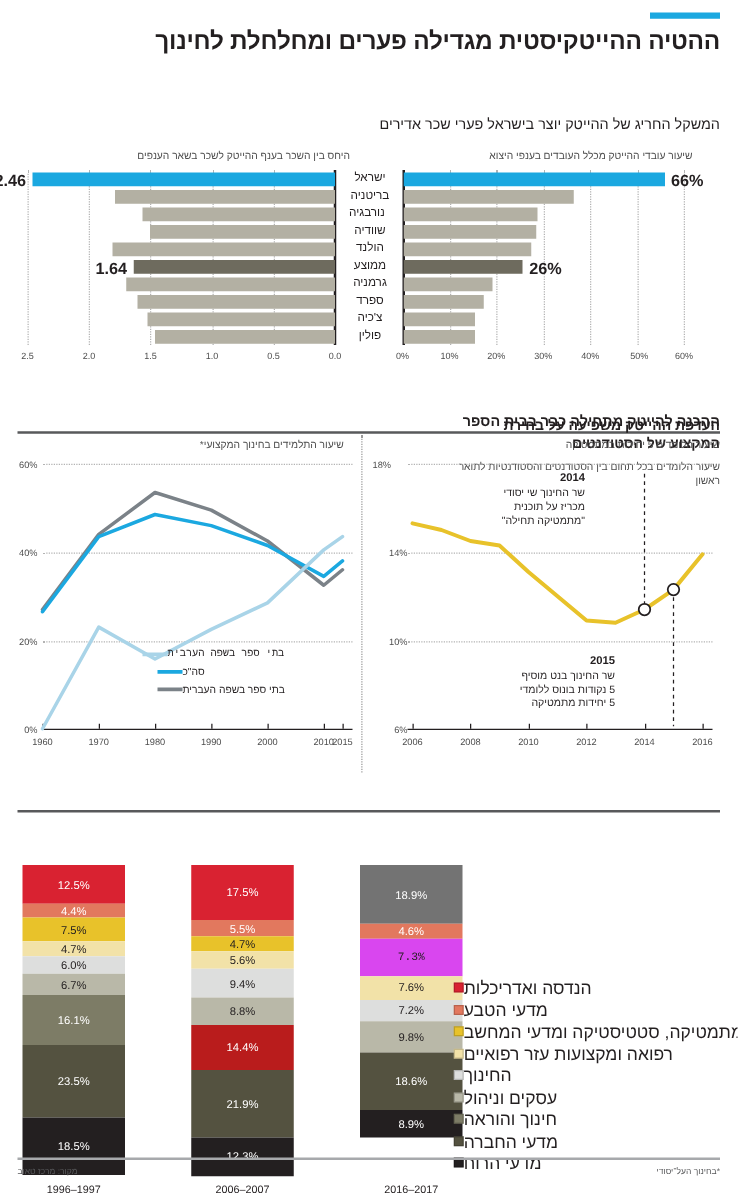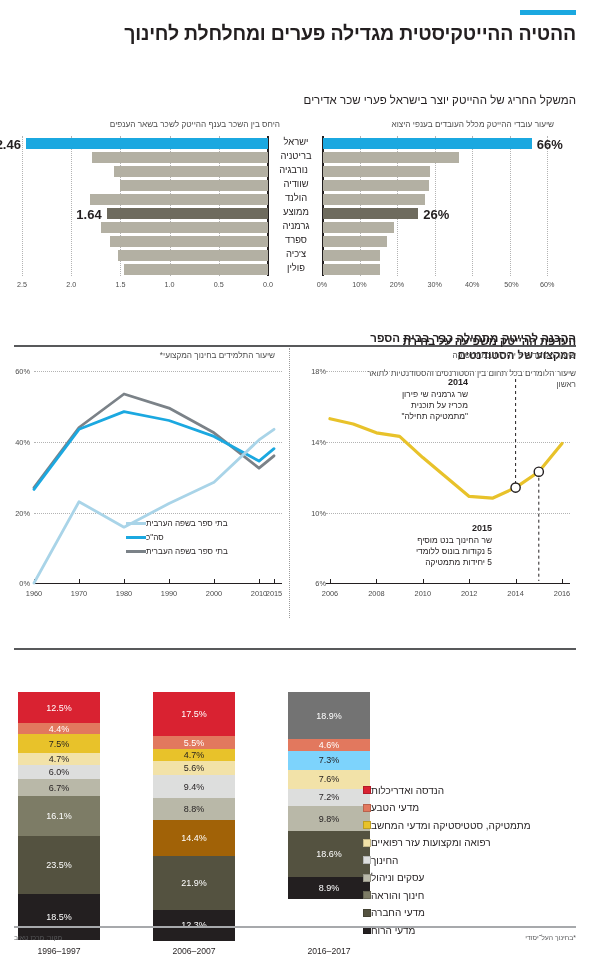--- a/index.html
+++ b/index.html
@@ -87,21 +87,21 @@
   .legend { position: absolute; right: 14px; width: 218px; }
   .legend-row {
     display: flex; align-items: center; justify-content: flex-start;
     flex-direction: row-reverse;
     height: 17.5px;
   }
   .legend-swatch {
     width: 8px; height: 8px; flex: 0 0 8px; margin-left: 5px;
     border: 1px solid rgba(0,0,0,0.18);
   }
-  .legend-text { font-size: 10px; color: #231f20; white-space: nowrap; }
+  .legend-text { font-size: 14px; color: #231f20; white-space: nowrap; }
 
   
   .sec3 { position: relative; }
   .sec3-title {
     position: absolute; top: 6px; right: 14px;
     font-size: 11.5px; font-weight: bold; color: #231f20;
   }
   .sub-l { position: absolute; font-size: 8.2px; color: #4d4d4d; }
   .axis-tx { position: absolute; font-size: 7.4px; color: #4d4d4d; }
   .gridline-h { position: absolute; height: 1px; border-top: 1px dotted #b3b3b3; }
@@ -237,29 +237,29 @@
           <div class="seg" style="height: 45.88px; background: rgb(35, 31, 32);">18.5%</div>
         </div>
         <div class="stack-label" style="left: 18px; top: 620px;">1997–1996</div>
         <div class="stack-col" style="left: 153px; top: 366px;">
           <div class="seg" style="height: 43.4px; background: rgb(217, 34, 49);">17.5%</div>
           <div class="seg" style="height: 13.64px; background: rgb(226, 120, 94);">5.5%</div>
           <div class="seg dark-text" style="height: 11.656px; background: rgb(232, 194, 42);">4.7%</div>
           <div class="seg dark-text" style="height: 13.888px; background: rgb(242, 226, 168);">5.6%</div>
           <div class="seg dark-text" style="height: 23.312px; background: rgb(221, 222, 221);">9.4%</div>
           <div class="seg dark-text" style="height: 21.824px; background: rgb(185, 184, 168);">8.8%</div>
-          <div class="seg" style="height: 35.712px; background: #a16207; margin-left: 24px;">14.4%</div>
+          <div class="seg" style="height: 35.712px; background: #b91c1c; margin-left: 24px;">14.4%</div>
           <div class="seg" style="height: 54.312px; background: rgb(84, 82, 64);">21.9%</div>
           <div class="seg" style="height: 30.504px; background: rgb(35, 31, 32);">12.3%</div>
         </div>
         <div class="stack-label" style="left: 153px; top: 620px;">2007–2006</div>
         <div class="stack-col" style="left: 288px; top: 366px;">
           <div class="seg" style="height: 46.872px; background: #737373;">18.9%</div>
           <div class="seg" style="height: 11.408px; background: rgb(226, 120, 94);">4.6%</div>
-          <div class="seg dark-text" style="height: 19px; background: #7dd3fc;">7.3%</div>
+          <div class="seg dark-text" style="height: 30px; background: #d946ef; font-family: Liberation Mono, monospace;">7.3%</div>
           <div class="seg dark-text" style="height: 18.848px; background: rgb(242, 226, 168);">7.6%</div>
           <div class="seg dark-text" style="height: 17.856px; background: rgb(221, 222, 221);">7.2%</div>
           <div class="seg dark-text" style="height: 24.304px; background: rgb(185, 184, 168);">9.8%</div>
           <div class="seg" style="height: 46.128px; background: rgb(84, 82, 64);">18.6%</div>
           <div class="seg" style="height: 22.072px; background: rgb(35, 31, 32);">8.9%</div>
         </div>
         <div class="stack-label" style="left: 288px; top: 620px;">2017–2016</div>
       </div>
     <div class="legend" id="legend2" style="top:455px;">
         <div class="legend-row">
@@ -328,40 +328,40 @@
         <div class="axis-tx" style="left: 201px; width: 26px; text-align: center; top: 263px;">2000</div>
         <div class="tickmark" style="left: 259px; top: 253px;"></div>
         <div class="axis-tx" style="left: 246px; width: 26px; text-align: center; top: 263px;">2010</div>
         <div class="tickmark" style="left: 274px; top: 253px;"></div>
         <div class="axis-tx" style="left: 261px; width: 26px; text-align: center; top: 263px;">2015</div>
         <svg width="290" height="270" style="position: absolute; left: 0px; top: 0px;">
           <polyline points="34.0,161.6 79.0,101.5 124.0,68.0 169.0,82.1 214.0,106.8 259.0,142.2 274.0,129.8" fill="none" stroke="#7b8288" stroke-width="2.8" stroke-linejoin="round" stroke-linecap="round"></polyline>
           <polyline points="34.0,163.4 79.0,103.3 124.0,85.6 169.0,94.5 214.0,110.4 259.0,135.1 274.0,122.7" fill="none" stroke="#1ba8e0" stroke-width="2.8" stroke-linejoin="round" stroke-linecap="round"></polyline>
           <polyline points="34.0,257.0 79.0,175.7 124.0,201.2 169.0,177.5 214.0,156.3 259.0,113.9 274.0,103.3" fill="none" stroke="#a9d4e8" stroke-width="2.8" stroke-linejoin="round" stroke-linecap="round"></polyline>
         </svg>
-        <div class="lc-legend-row" style="left: 120px; width: 152px; justify-content: flex-start; top: 193px;">
+        <div class="lc-legend-row" style="left: 108px; width: 152px; justify-content: flex-start; top: 193px; font-family: Liberation Mono, monospace;">
           <span class="lc-line" style="background: rgb(169, 212, 232);"></span>
           <span class="lc-text">בתי ספר בשפה הערבית</span>
         </div>
         <div class="lc-legend-row" style="left: 120px; width: 152px; justify-content: flex-start; top: 207px;">
           <span class="lc-line" style="background: rgb(27, 168, 224);"></span>
           <span class="lc-text">סה"כ</span>
         </div>
         <div class="lc-legend-row" style="left: 120px; width: 152px; justify-content: flex-start; top: 221px;">
           <span class="lc-line" style="background: rgb(123, 130, 136);"></span>
           <span class="lc-text">בתי ספר בשפה העברית</span>
         </div>
         <div class="sub-l" style="right: 14px; top: 25px;">שיעור הלומדים 5 יחידות במתמטיקה</div>
         <div class="axis-tx" style="left: 298px; width: 28px; text-align: right; top: 253px;">6%</div>
         <div class="gridline-h" style="left: 326px; width: 244px; top: 186.333px;"></div>
         <div class="axis-tx" style="left: 298px; width: 28px; text-align: right; top: 182.333px;">10%</div>
         <div class="gridline-h" style="left: 326px; width: 244px; top: 115.667px;"></div>
         <div class="axis-tx" style="left: 298px; width: 28px; text-align: right; top: 111.667px;">14%</div>
         <div class="gridline-h" style="left: 326px; width: 244px; top: 45px;"></div>
-        <div class="axis-tx" style="left: 298px; width: 28px; text-align: right; top: 41px;">18%</div>
+        <div class="axis-tx" style="left: 298px; width: 28px; text-align: left; top: 41px;">18%</div>
         <div class="axis-h" style="left: 326px; width: 244px; top: 257px;"></div>
         <div class="tickmark" style="left: 330px; top: 253px;"></div>
         <div class="axis-tx" style="left: 316px; width: 28px; text-align: center; top: 263px;">2006</div>
         <div class="tickmark" style="left: 376.4px; top: 253px;"></div>
         <div class="axis-tx" style="left: 362.4px; width: 28px; text-align: center; top: 263px;">2008</div>
         <div class="tickmark" style="left: 422.8px; top: 253px;"></div>
         <div class="axis-tx" style="left: 408.8px; width: 28px; text-align: center; top: 263px;">2010</div>
         <div class="tickmark" style="left: 469.2px; top: 253px;"></div>
         <div class="axis-tx" style="left: 455.2px; width: 28px; text-align: center; top: 263px;">2012</div>
         <div class="tickmark" style="left: 515.6px; top: 253px;"></div>
@@ -370,21 +370,21 @@
         <div class="axis-tx" style="left: 548px; width: 28px; text-align: center; top: 263px;">2016</div>
         <svg width="590" height="280" style="position: absolute; left: 0px; top: 0px; pointer-events: none;">
           <line x1="515.6" x2="515.6" y1="53" y2="161.6" stroke="#231f20" stroke-width="1" stroke-dasharray="3,3"></line>
           <line x1="538.8" x2="538.8" y1="145.7" y2="255" stroke="#231f20" stroke-width="1" stroke-dasharray="3,3"></line>
           <polyline points="330.0,92.7 353.2,98.0 376.4,106.8 399.6,110.4 422.8,131.6 446.0,151.0 469.2,170.4 492.4,172.2 515.6,161.6 538.8,145.7 562.0,117.4" fill="none" stroke="#e8c22a" stroke-width="3.2" stroke-linejoin="round" stroke-linecap="round"></polyline>
           <circle cx="515.6" cy="161.6" r="4.6" fill="#ffffff" stroke="#231f20" stroke-width="1.4"></circle>
           <circle cx="538.8" cy="145.7" r="4.6" fill="#ffffff" stroke="#231f20" stroke-width="1.4"></circle>
         </svg>
         <div class="annot" style="right: 122px; top: 50px; width: 150px;">
           <div><b>2014</b></div>
-          <div>שר גרמניה שי פירון</div>
+          <div>שר החינוך שי יסודי</div>
           <div>מכריז על תוכנית</div>
           <div>"מתמטיקה תחילה"</div>
         </div>
         <div class="annot" style="right: 98px; top: 196px; width: 170px;">
           <div><b>2015</b></div>
           <div>שר החינוך בנט מוסיף</div>
           <div>5 נקודות בונוס ללומדי</div>
           <div>5 יחידות מתמטיקה</div>
         </div>
       </div>

